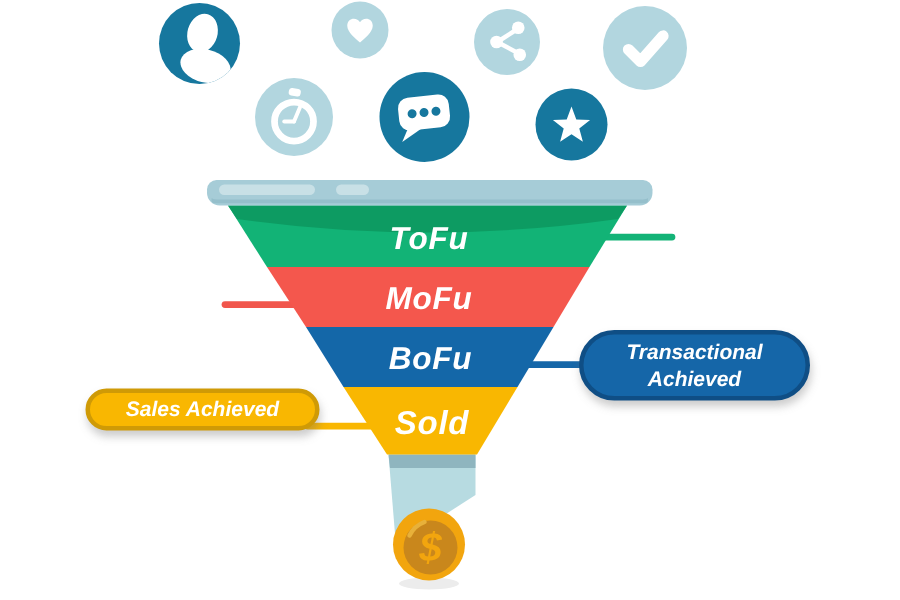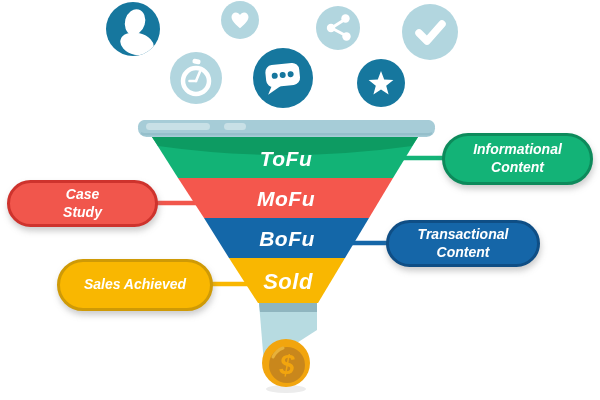--- a/index.html
+++ b/index.html
@@ -20,21 +20,21 @@
   }
   .pill{
     position:absolute;box-sizing:border-box;border-style:solid;border-width:3px;
     border-radius:26px;display:flex;align-items:center;justify-content:center;
     color:#ffffff;font-weight:bold;font-size:14px;line-height:1.28;text-align:center;
     box-shadow:1px 4px 6px rgba(110,110,110,0.35);
   }
   .pill .lbl{display:block;margin:auto;}
   #pill-case-study   {left:7px;  top:180px;width:151px;height:47px;}
   #pill-case-study .lbl{width:70px;}
-  #pill-sales-achieved{left:57px; top:259px;width:156px;height:52px;justify-content:flex-end;}
+  #pill-sales-achieved{left:57px; top:259px;width:156px;height:28px;justify-content:flex-end;}
   #pill-sales-achieved .lbl{width:104px;}
   #pill-informational{left:442px;top:133px;width:151px;height:52px;}
   #pill-informational .lbl{width:126px;}
   #pill-transactional{left:386px;top:220px;width:154px;height:47px;}
   #pill-transactional .lbl{width:130px;}
   #icon-user     {left:106px;top:2px; width:54px;height:54px;}
   #icon-heart    {left:221px;top:1px; width:38px;height:38px;}
   #icon-stopwatch{left:170px;top:52px;width:52px;height:52px;}
   #icon-chat     {left:253px;top:48px;width:60px;height:60px;}
   #icon-share    {left:316px;top:6px; width:44px;height:44px;}
@@ -123,26 +123,20 @@
     <text x="287" y="246" text-anchor="middle" font-size="21" class="funnel-label">BoFu</text>
     <text x="288" y="289" text-anchor="middle" font-size="22" class="funnel-label">Sold</text>
 
     <ellipse cx="286" cy="389" rx="20" ry="4" fill="#ececec"></ellipse>
     <circle cx="286" cy="363" r="24" fill="#f2a50e"></circle>
     <circle cx="287" cy="365" r="18" fill="#c9871c"></circle>
     <path d="M273,357 a18,18 0 0 1 10,-9" fill="none" stroke-width="3" stroke-linecap="round" stroke="#e8b13a"></path>
     <text x="287" y="374" text-anchor="middle" font-size="27" font-weight="bold" font-family="Liberation Sans, sans-serif" fill="#f2a50e">$</text>
   </svg>
 
-  <div class="pill" id="pill-case-study" style="background-color: rgb(241, 86, 76); border-color: rgb(206, 51, 45);">
-    <span class="lbl">Case Study</span>
-  </div>
   <div class="pill" id="pill-sales-achieved" style="background-color: rgb(249, 183, 1); border-color: rgb(207, 154, 6);">
     <span class="lbl">Sales Achieved</span>
   </div>
-  <div class="pill" id="pill-informational" style="background-color: rgb(19, 179, 119); border-color: rgb(13, 138, 91);">
-    <span class="lbl">Informational Content</span>
-  </div>
   <div class="pill" id="pill-transactional" style="background-color: rgb(21, 102, 168); border-color: rgb(15, 78, 133);">
-    <span class="lbl">Transactional Content</span>
+    <span class="lbl">Transactional Achieved</span>
   </div>
 
 </div>
 
 </body></html>

